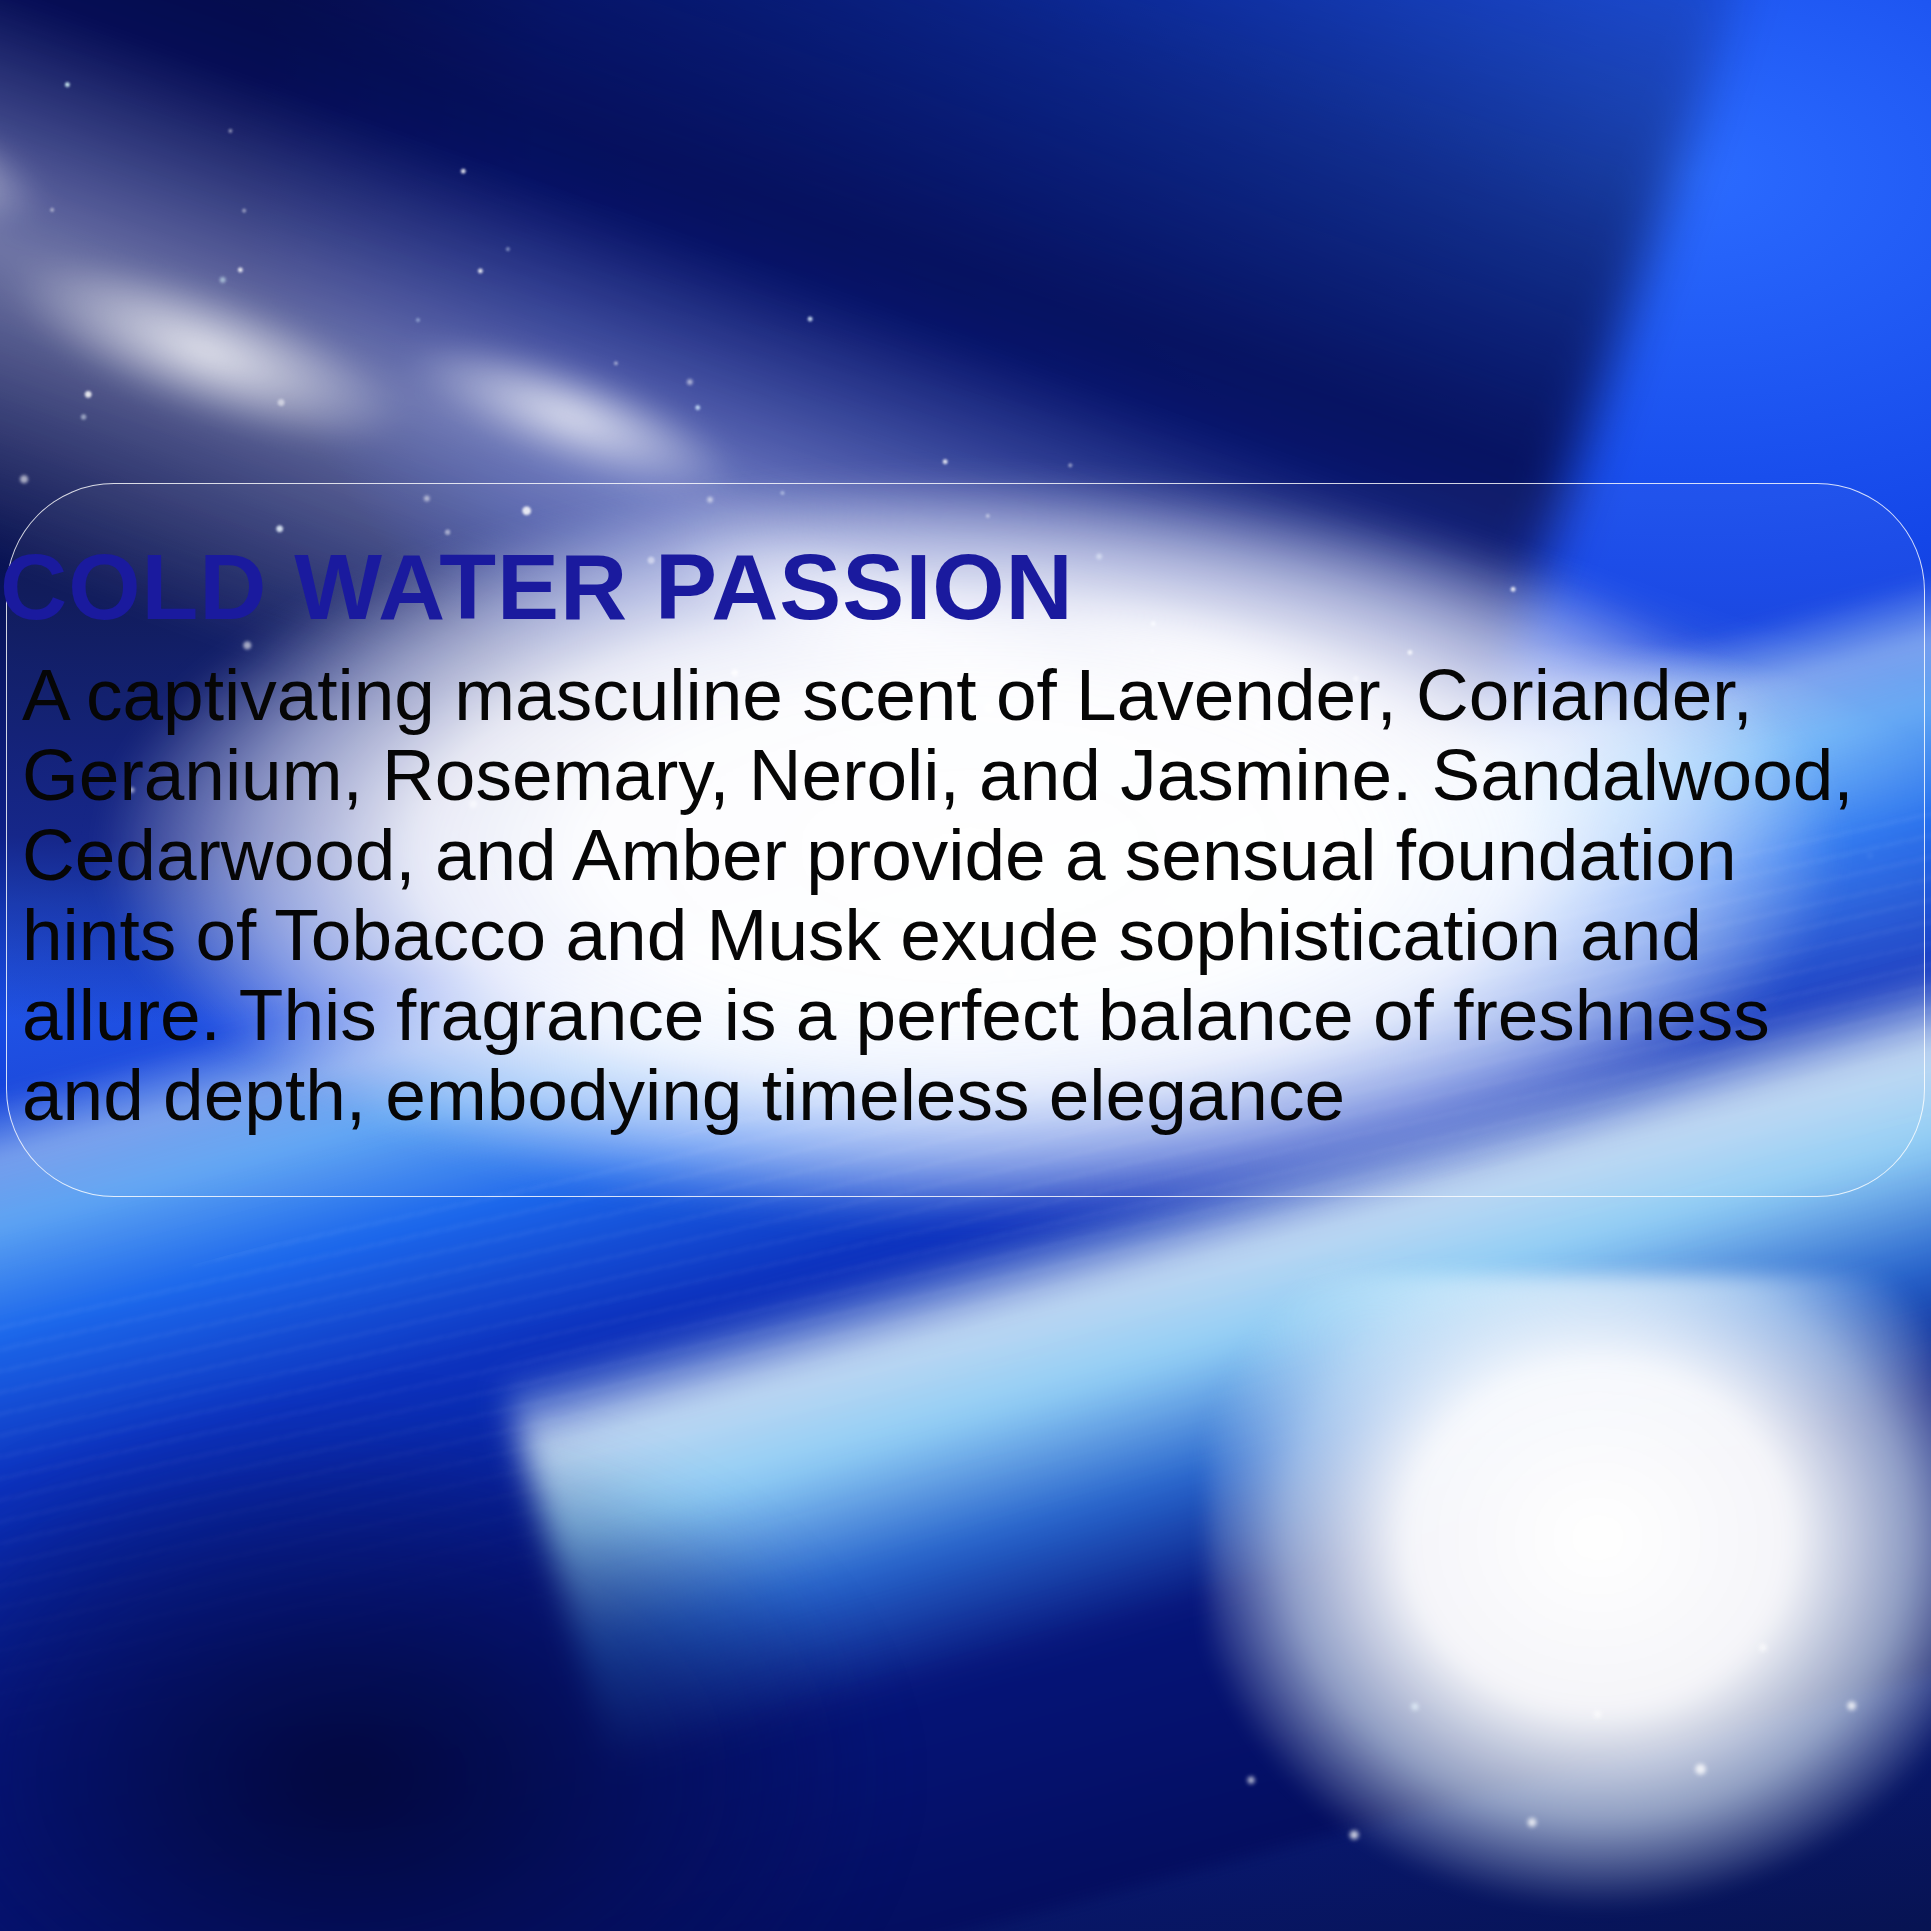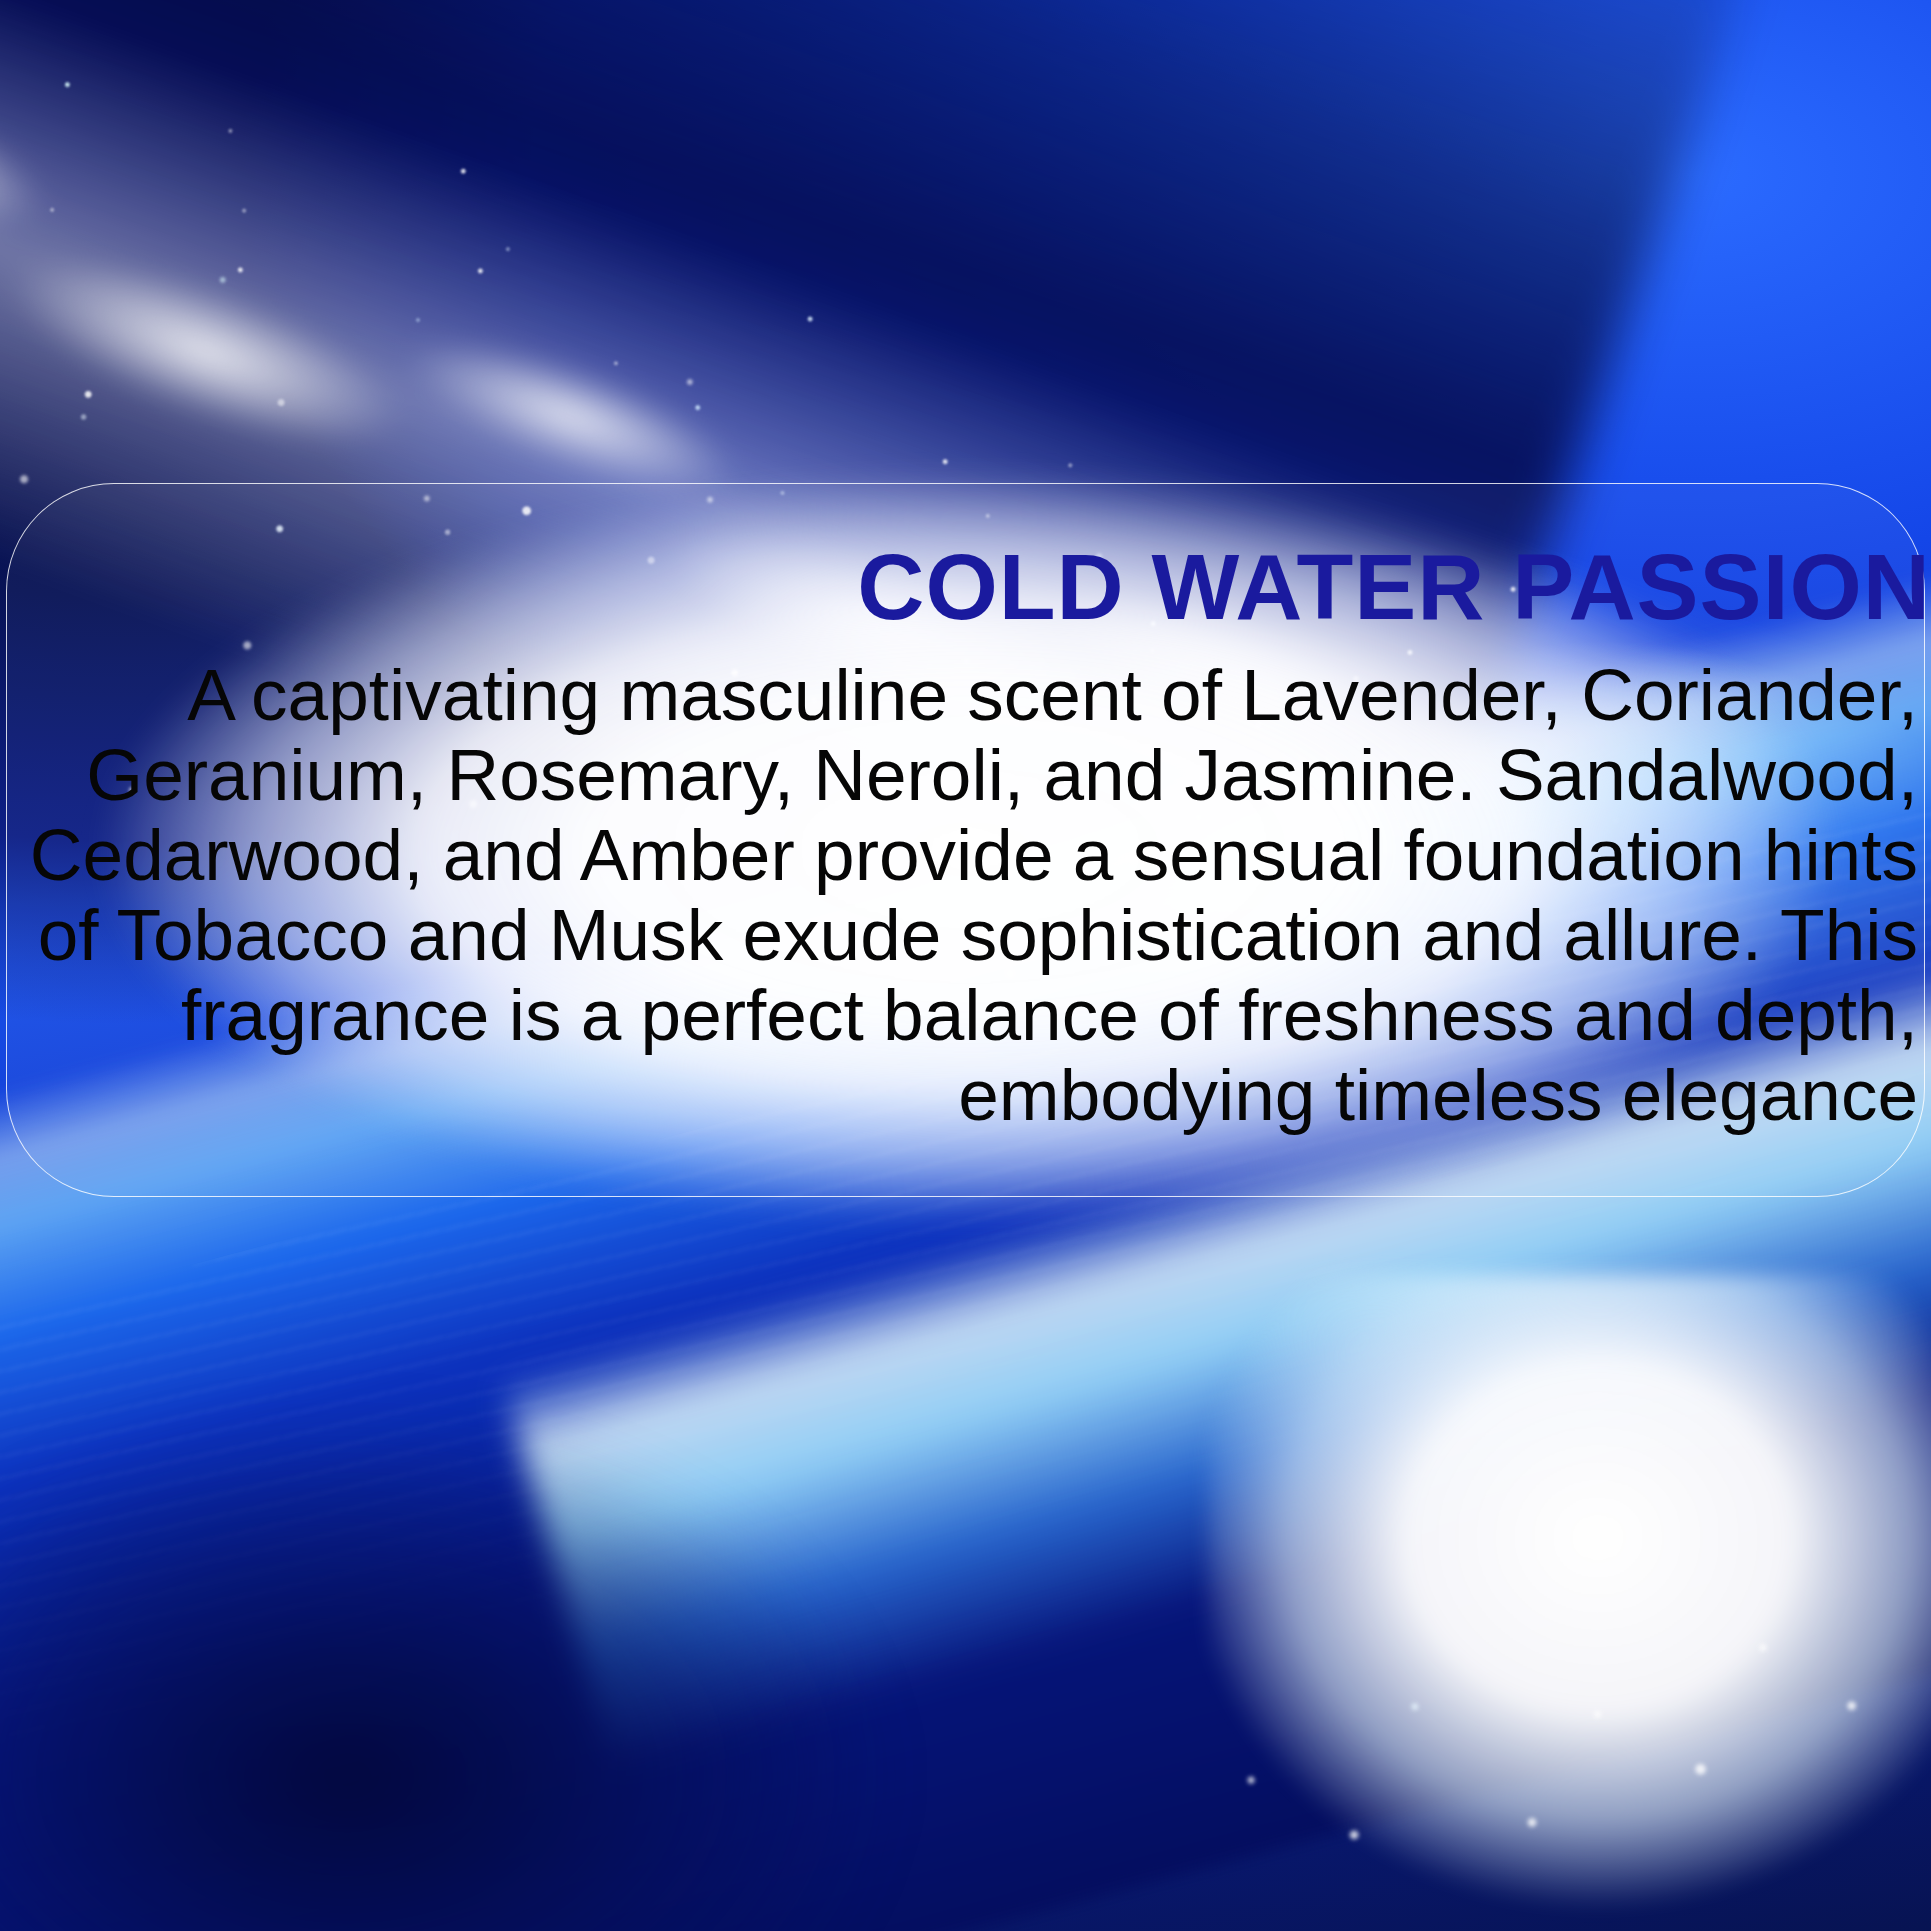--- a/index.html
+++ b/index.html
@@ -230,36 +230,36 @@
     border-radius: 108px;
     background: rgba(255,255,255,0.04);
   }
 
   .card-inner {
     position: absolute;
     left: 0;
     top: 541px;
     width: 1931px;
     padding: 0;
-    text-align: right;
+    text-align: left;
   }
 
   .title {
     font-size: 93px;
     font-weight: bold;
     letter-spacing: 1px;
     line-height: 1.0;
     margin: 0 0 21px 0;
     white-space: nowrap;
   }
 
   .body-text {
     font-size: 73px;
     line-height: 1.095;
-    margin: 8px;
+    margin: 17px;
     padding: 0 5px;
     color: #060606;
     word-spacing: -1px;
   }
 </style>
 </head>
 <body>
 
 <div id="poster">
 

